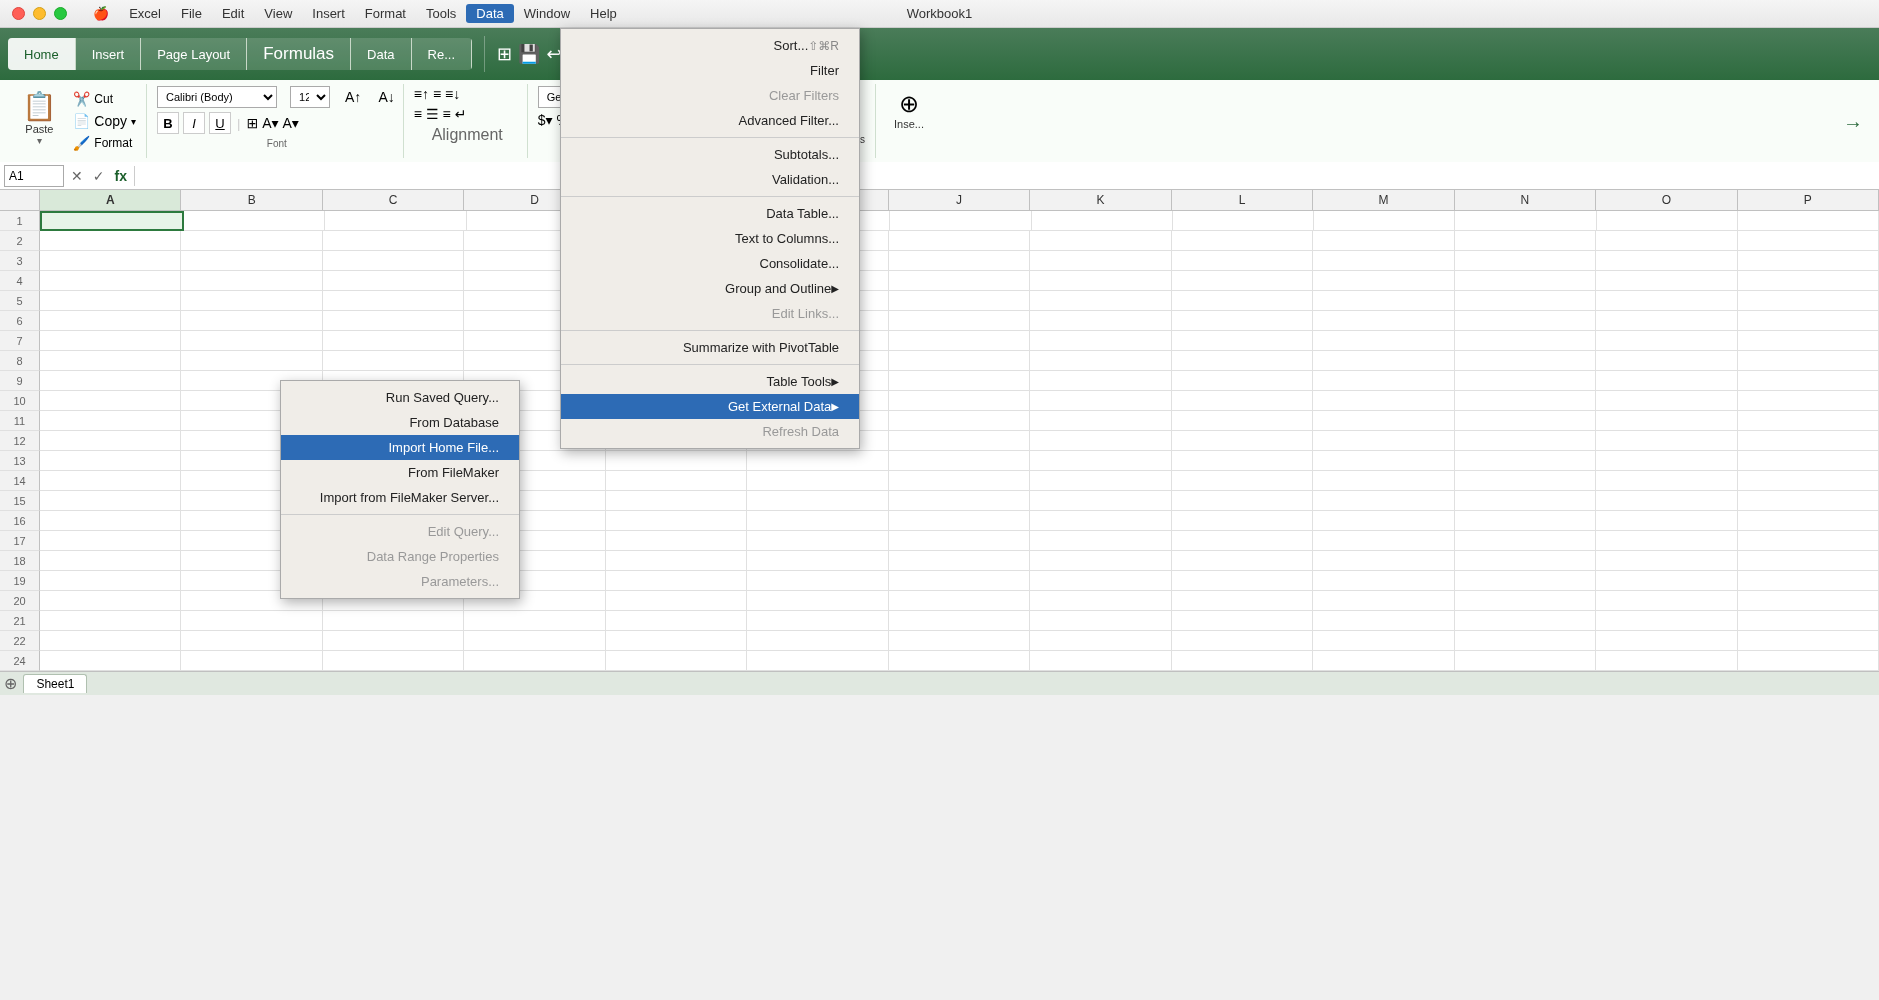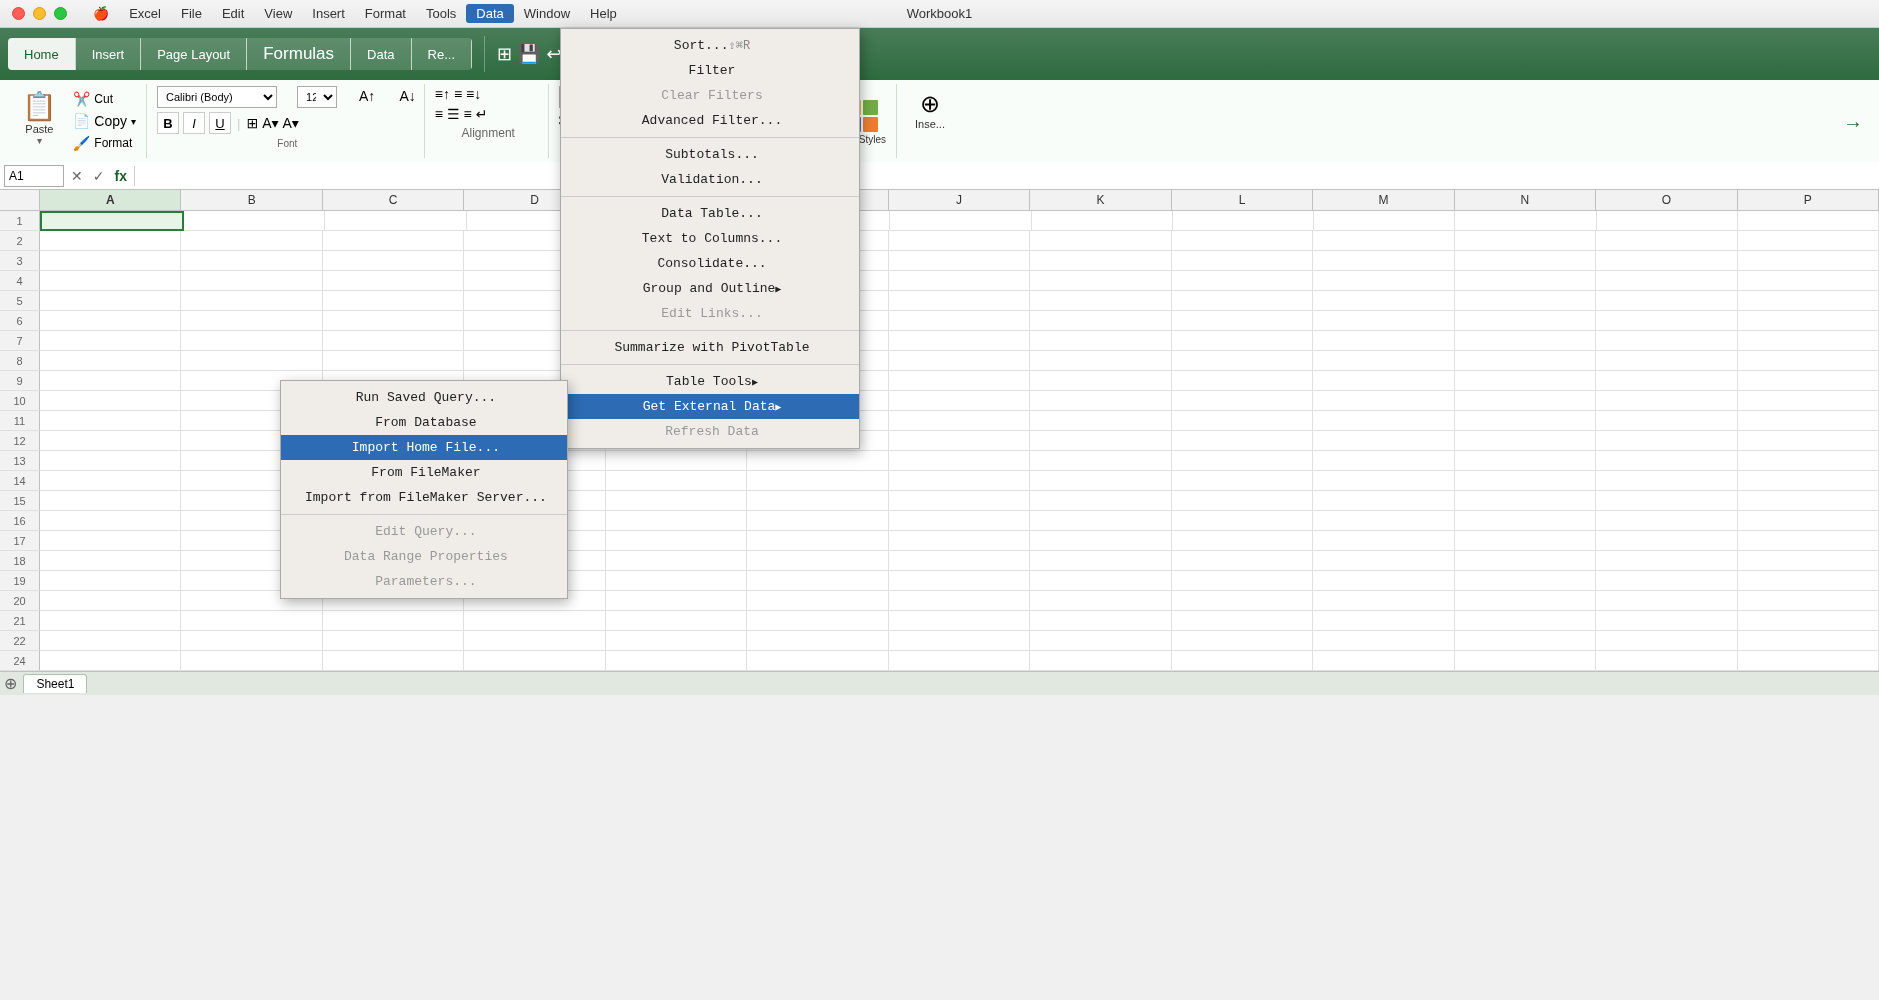--- a/index.html
+++ b/index.html
@@ -143,23 +143,22 @@
       min-width: 280px;
       padding: 4px 0;
       font-size: 13px;
     }
     .menu-item {
       padding: 5px 20px 5px 24px;
       cursor: pointer;
       color: #222;
       display: flex;
       align-items: center;
-      justify-content: center;
+      justify-content: flex-end;
       white-space: nowrap;
-      font-family: Liberation Mono, monospace;
     }
     .menu-item.active { background: #2d6bb5; color: white; }
     .menu-item.disabled { color: #999; cursor: default; }
     .menu-separator { height: 1px; background: #ccc; margin: 4px 0; }
     .menu-shortcut { color: #888; font-size: 12px; }
     .menu-arrow { font-size: 10px; }
 
     
     .submenu {
       position: absolute;
@@ -292,21 +291,21 @@
         <span style="font-size:10px;">▾</span>
       </div>
       <div style="display:flex; align-items:center; gap:4px; cursor:pointer; padding:2px 4px; border-radius:2px;">
         <span style="font-size:14px;">🖌️</span>
         <span style="font-size:12px;">Format</span>
       </div>
     </div>
   </div>
 
   <div style="display:flex; flex-direction:column; border-right:1px solid #d0e0d0; padding:2px 6px; gap:4px; min-width:200px;">
-    <div style="display:flex; gap:20px; align-items:flex-start;">
+    <div style="display:flex; gap:13px; align-items:center;">
       <select class="font-select">
         <option>Calibri (Body)</option>
       </select>
       <select class="font-size-select">
         <option>12</option>
       </select>
       <span style="font-size:14px; cursor:pointer; padding:2px;">A↑</span>
       <span style="font-size:14px; cursor:pointer; padding:2px;">A↓</span>
     </div>
     <div style="display:flex; gap:4px; align-items:center;">
@@ -326,21 +325,21 @@
       <span style="cursor:pointer; font-size:14px;">≡↑</span>
       <span style="cursor:pointer; font-size:14px;">≡</span>
       <span style="cursor:pointer; font-size:14px;">≡↓</span>
     </div>
     <div style="display:flex; gap:4px; align-items:center;">
       <span style="cursor:pointer; font-size:14px;">≡</span>
       <span style="cursor:pointer; font-size:14px;">☰</span>
       <span style="cursor:pointer; font-size:14px;">≡</span>
       <span style="cursor:pointer; font-size:14px;">↵</span>
     </div>
-    <div style="font-size:12px; color:#666; text-align:center;">Alignment</div>
+    <div style="font-size:16px; color:#666; text-align:center;">Alignment</div>
   </div>
 
   <div style="display:flex; flex-direction:column; border-right:1px solid #d0e0d0; padding:2px 6px; gap:4px; min-width:120px;">
     <div style="display:flex; align-items:center; gap:2px;">
       <select class="num-format-select">
         <option>General</option>
       </select>
       <span style="font-size:10px; cursor:pointer;">▾</span>
     </div>
     <div style="display:flex; gap:4px; align-items:center;">

